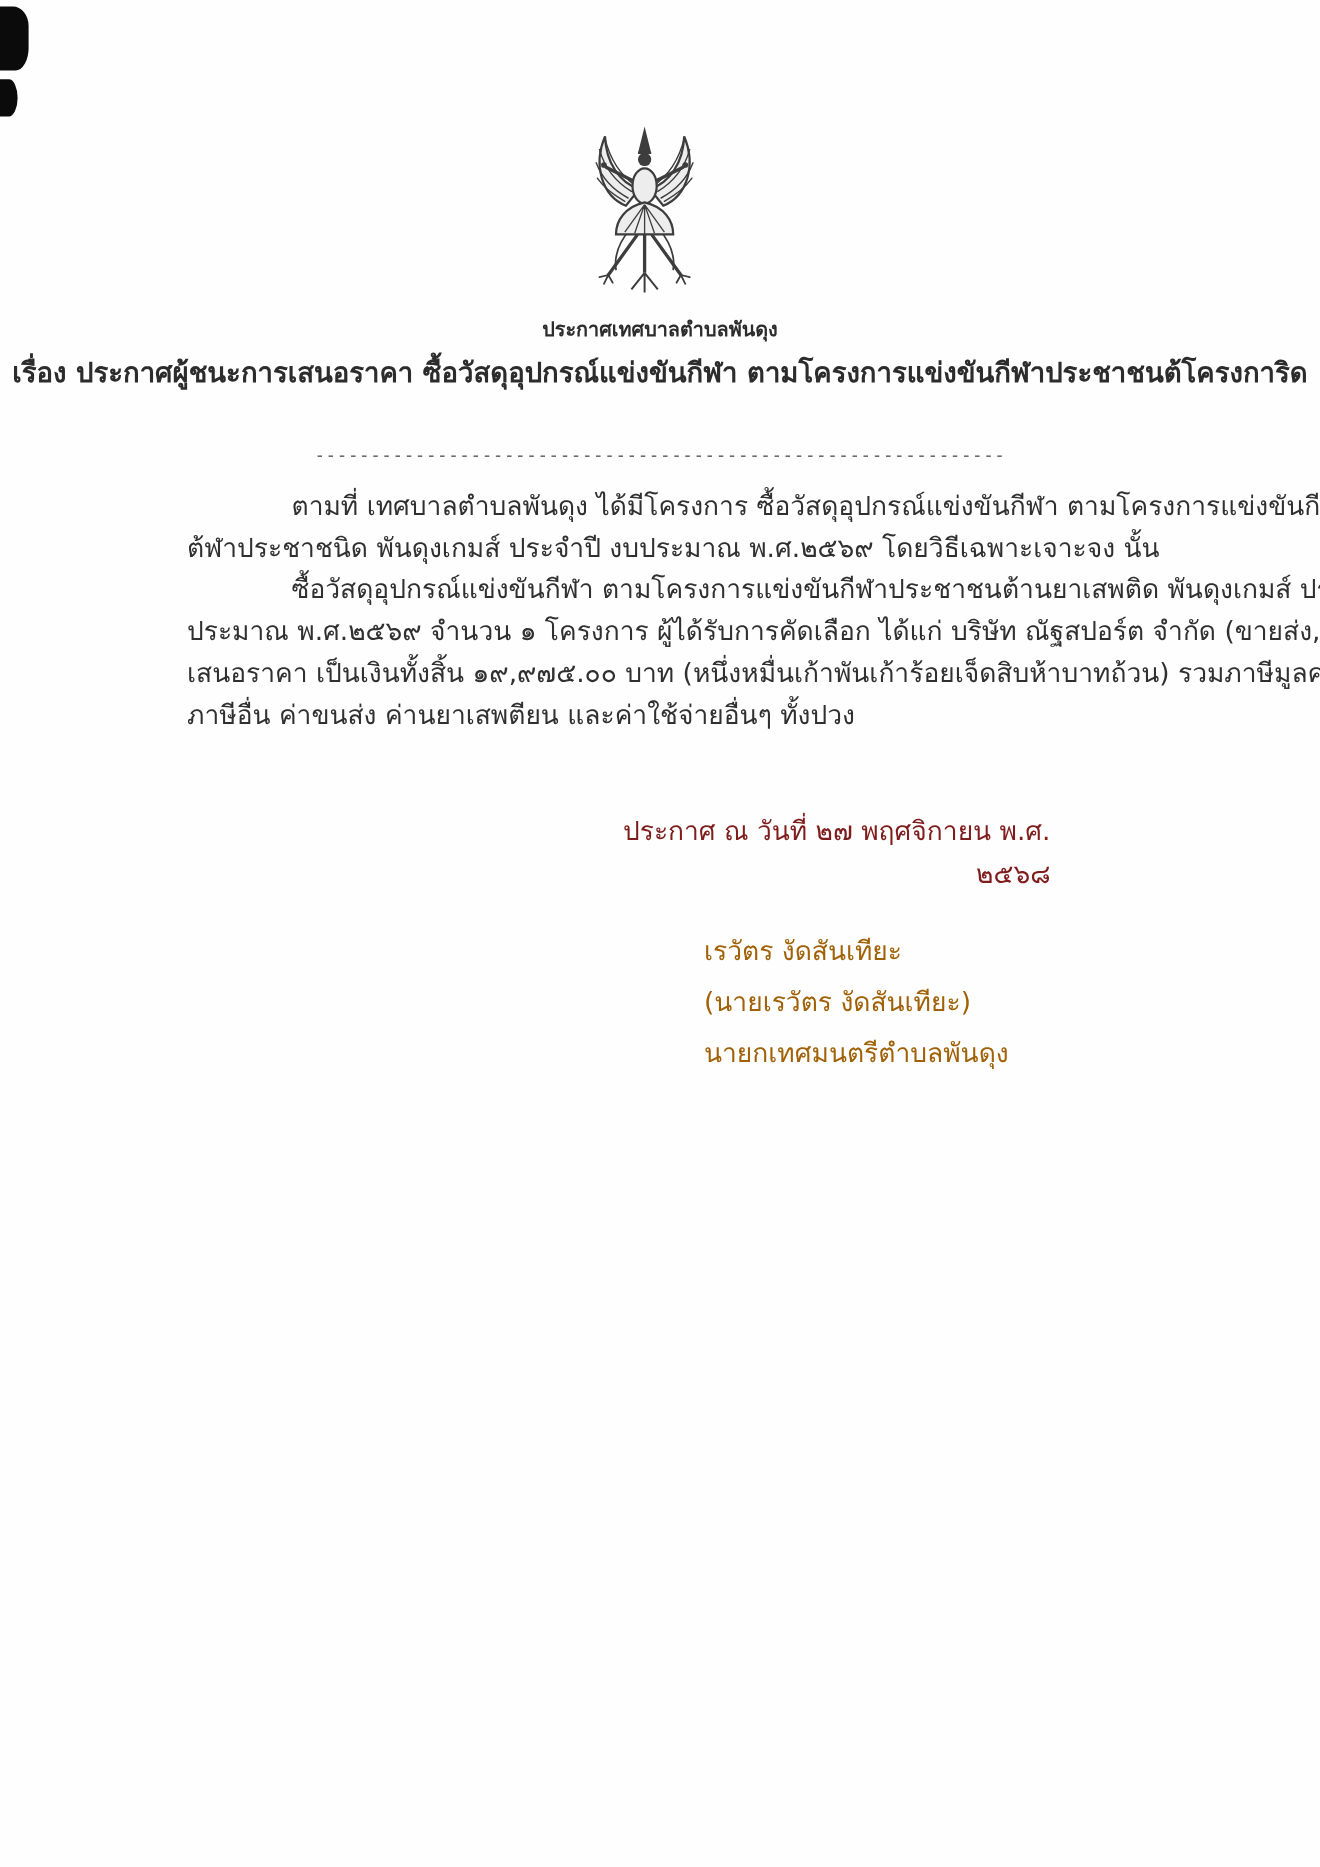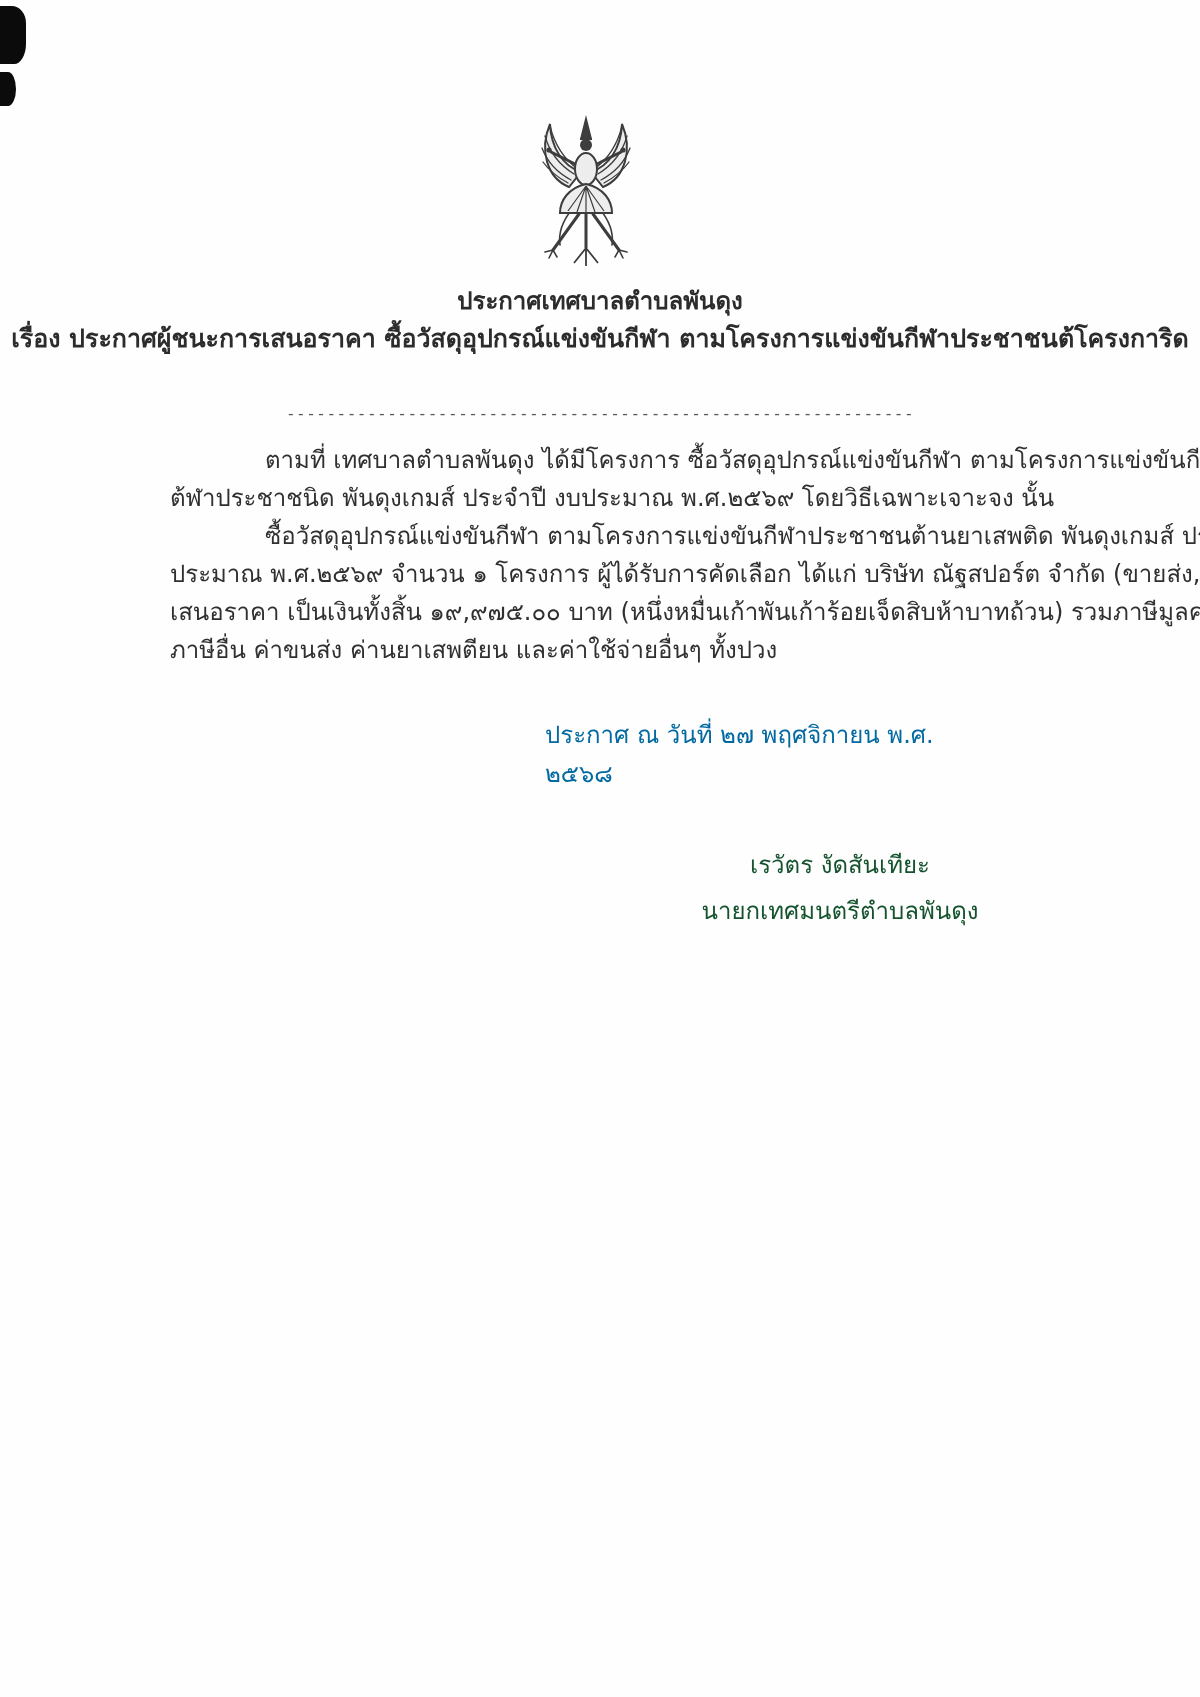--- a/index.html
+++ b/index.html
@@ -33,52 +33,51 @@
   }
   .heading{
     position:absolute;
     top:283px;left:0;width:100%;
     text-align:center;
     font-weight:bold;
     font-size:25px;
     line-height:37px;
     color:#2c2c2c;
   }
-  .heading .t{font-size:24px;}
+  .heading .t{font-size:18px;font-family:Liberation Mono, monospace;}
   .separator{
     position:absolute;
     top:404px;left:0;width:100%;
     text-align:center;
     font-size:16px;
     letter-spacing:0.5px;
     color:#5a5a5a;
     font-family:"DejaVu Sans Mono","Liberation Mono",monospace;
   }
   .bodytext{
     position:absolute;
     top:441px;left:170px;width:865px;
     font-size:24px;
     line-height:38px;
     color:#303030;
   }
   .bodytext .line{white-space:nowrap;}
   .bodytext .indent{padding-left:95px;}
   .dateline{
     position:absolute;
-    top:715px;left:545px;width:410px;
-    text-align:left;
+    top:736px;left:545px;width:410px;
+    text-align:right;
     font-size:24px;
-    color:#0369a1;
+    color:#7f1d1d;
   }
   .signature{
     position:absolute;
     top:845px;left:640px;width:400px;
-    text-align:center;
     font-size:24px;
-    color:#14532d;
+    color:#a16207;
   }
   .signature .sig-line{height:46px;line-height:40px;}
 </style>
 </head>
 <body>
 
 <div class="page">
 
   <div class="artifact-a"></div>
   <div class="artifact-b"></div>
@@ -136,16 +135,17 @@
     <div class="line indent">ซื้อวัสดุอุปกรณ์แข่งขันกีฬา ตามโครงการแข่งขันกีฬาประชาชนต้านยาเสพติด พันดุงเกมส์ ประจำปี งบ</div>
     <div class="line">ประมาณ พ.ศ.๒๕๖๙ จำนวน ๑ โครงการ ผู้ได้รับการคัดเลือก ได้แก่ บริษัท ณัฐสปอร์ต จำกัด (ขายส่ง,ขายปลีก) โดย</div>
     <div class="line">เสนอราคา เป็นเงินทั้งสิ้น ๑๙,๙๗๕.๐๐ บาท (หนึ่งหมื่นเก้าพันเก้าร้อยเจ็ดสิบห้าบาทถ้วน) รวมภาษีมูลค่าเพิ่มและ</div>
     <div class="line">ภาษีอื่น ค่าขนส่ง ค่านยาเสพตียน และค่าใช้จ่ายอื่นๆ ทั้งปวง</div>
   </div>
 
   <div class="dateline">ประกาศ ณ วันที่  ๒๗ พฤศจิกายน พ.ศ. ๒๕๖๘</div>
 
   <div class="signature">
     <div class="sig-line">เรวัตร งัดสันเทียะ</div>
+    <div class="sig-line">(นายเรวัตร งัดสันเทียะ)</div>
     <div class="sig-line">นายกเทศมนตรีตำบลพันดุง</div>
   </div>
 
 </div>
 
 </body></html>

